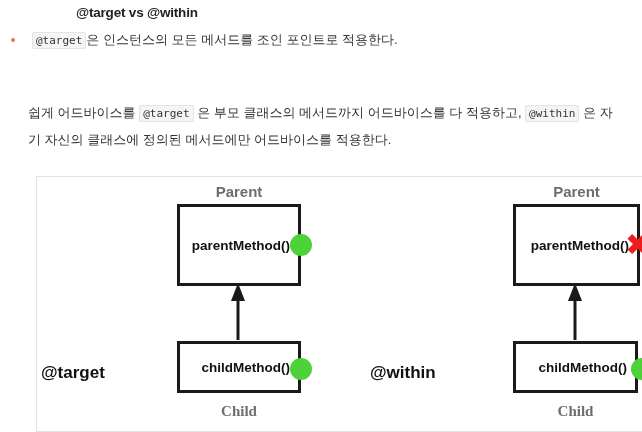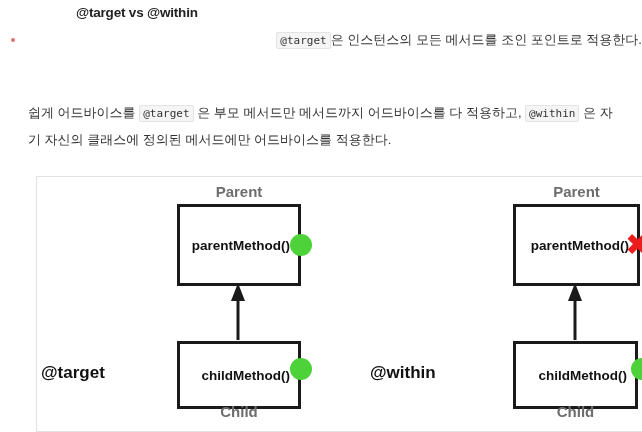--- a/index.html
+++ b/index.html
@@ -38,25 +38,24 @@
   .bullet-list {
     position: absolute;
     left: 0;
     top: 28px;
     width: 642px;
   }
   .bullet-row {
     position: relative;
     height: 24px;
     line-height: 24px;
-    padding-left: 44px;
+    padding-left: 32px;
     font-size: 13px;
     color: #333333;
     white-space: nowrap;
-    text-align: right;
   }
   .bullet-dot {
     position: absolute;
     left: 11px;
     top: 10px;
     width: 4px;
     height: 4px;
     border-radius: 50%;
     background: #e0726b;
   }
@@ -106,41 +105,41 @@
 
   .cls-label {
     position: absolute;
     font-size: 15px;
     font-weight: bold;
     color: #6e6e6e;
     text-align: center;
     white-space: nowrap;
   }
   .cls-label.parent { top: 6px; }
-  .cls-label.child  { top: 226px; }
+  .cls-label.child  { top: 226px; font-family: Liberation Serif, serif; }
 
   .box {
     position: absolute;
     border: 3px solid #1a1a1a;
     background: #ffffff;
     box-sizing: border-box;
   }
   .box .method {
     position: absolute;
     right: 8px;
     top: 50%;
     transform: translateY(-50%);
     font-size: 13.5px;
     font-weight: bold;
     color: #111111;
     white-space: nowrap;
   }
 
   .parent-box { width: 124px; height: 82px; top: 27px; }
-  .child-box  { width: 124px; height: 68px; top: 164px; }
+  .child-box  { width: 124px; height: 52px; top: 164px; }
 
   .dot {
     position: absolute;
     width: 22px;
     height: 22px;
     border-radius: 50%;
     background: #4ed23a;
   }
 
   .xmark {
@@ -180,21 +179,21 @@
   <div class="bullet-list">
 
     <div class="bullet-row">
       <span class="bullet-dot"></span>
       <code class="inline">@target</code><span>​은 인스턴스의 모든 메서드를 조인 포인트로 적용한다.</span>
     </div>
 
 
   </div>
 
-  <div class="para"><span>쉽게 어드바이스를 </span><code class="inline">@target</code><span> 은 부모 메서드만 메서드까지 어드바이스를 다 적용하고, </span><code class="inline">@within</code><span> 은 자기 자신의 클래스에 정의된 메서드에만 어드바이스를 적용한다.</span></div>
+  <div class="para"><span>쉽게 어드바이스를 </span><code class="inline">@target</code><span> 은 부모 클래스의 메서드까지 어드바이스를 다 적용하고, </span><code class="inline">@within</code><span> 은 자기 자신의 클래스에 정의된 메서드에만 어드바이스를 적용한다.</span></div>
 
 </div>
 
 <div class="diagram">
 
   <div class="panel panel-left">
 
     <svg class="overlay" viewBox="0 0 311 256">
 
       <line x1="201" y1="163" x2="201" y2="120" stroke="#1a1a1a" stroke-width="3"></line>

